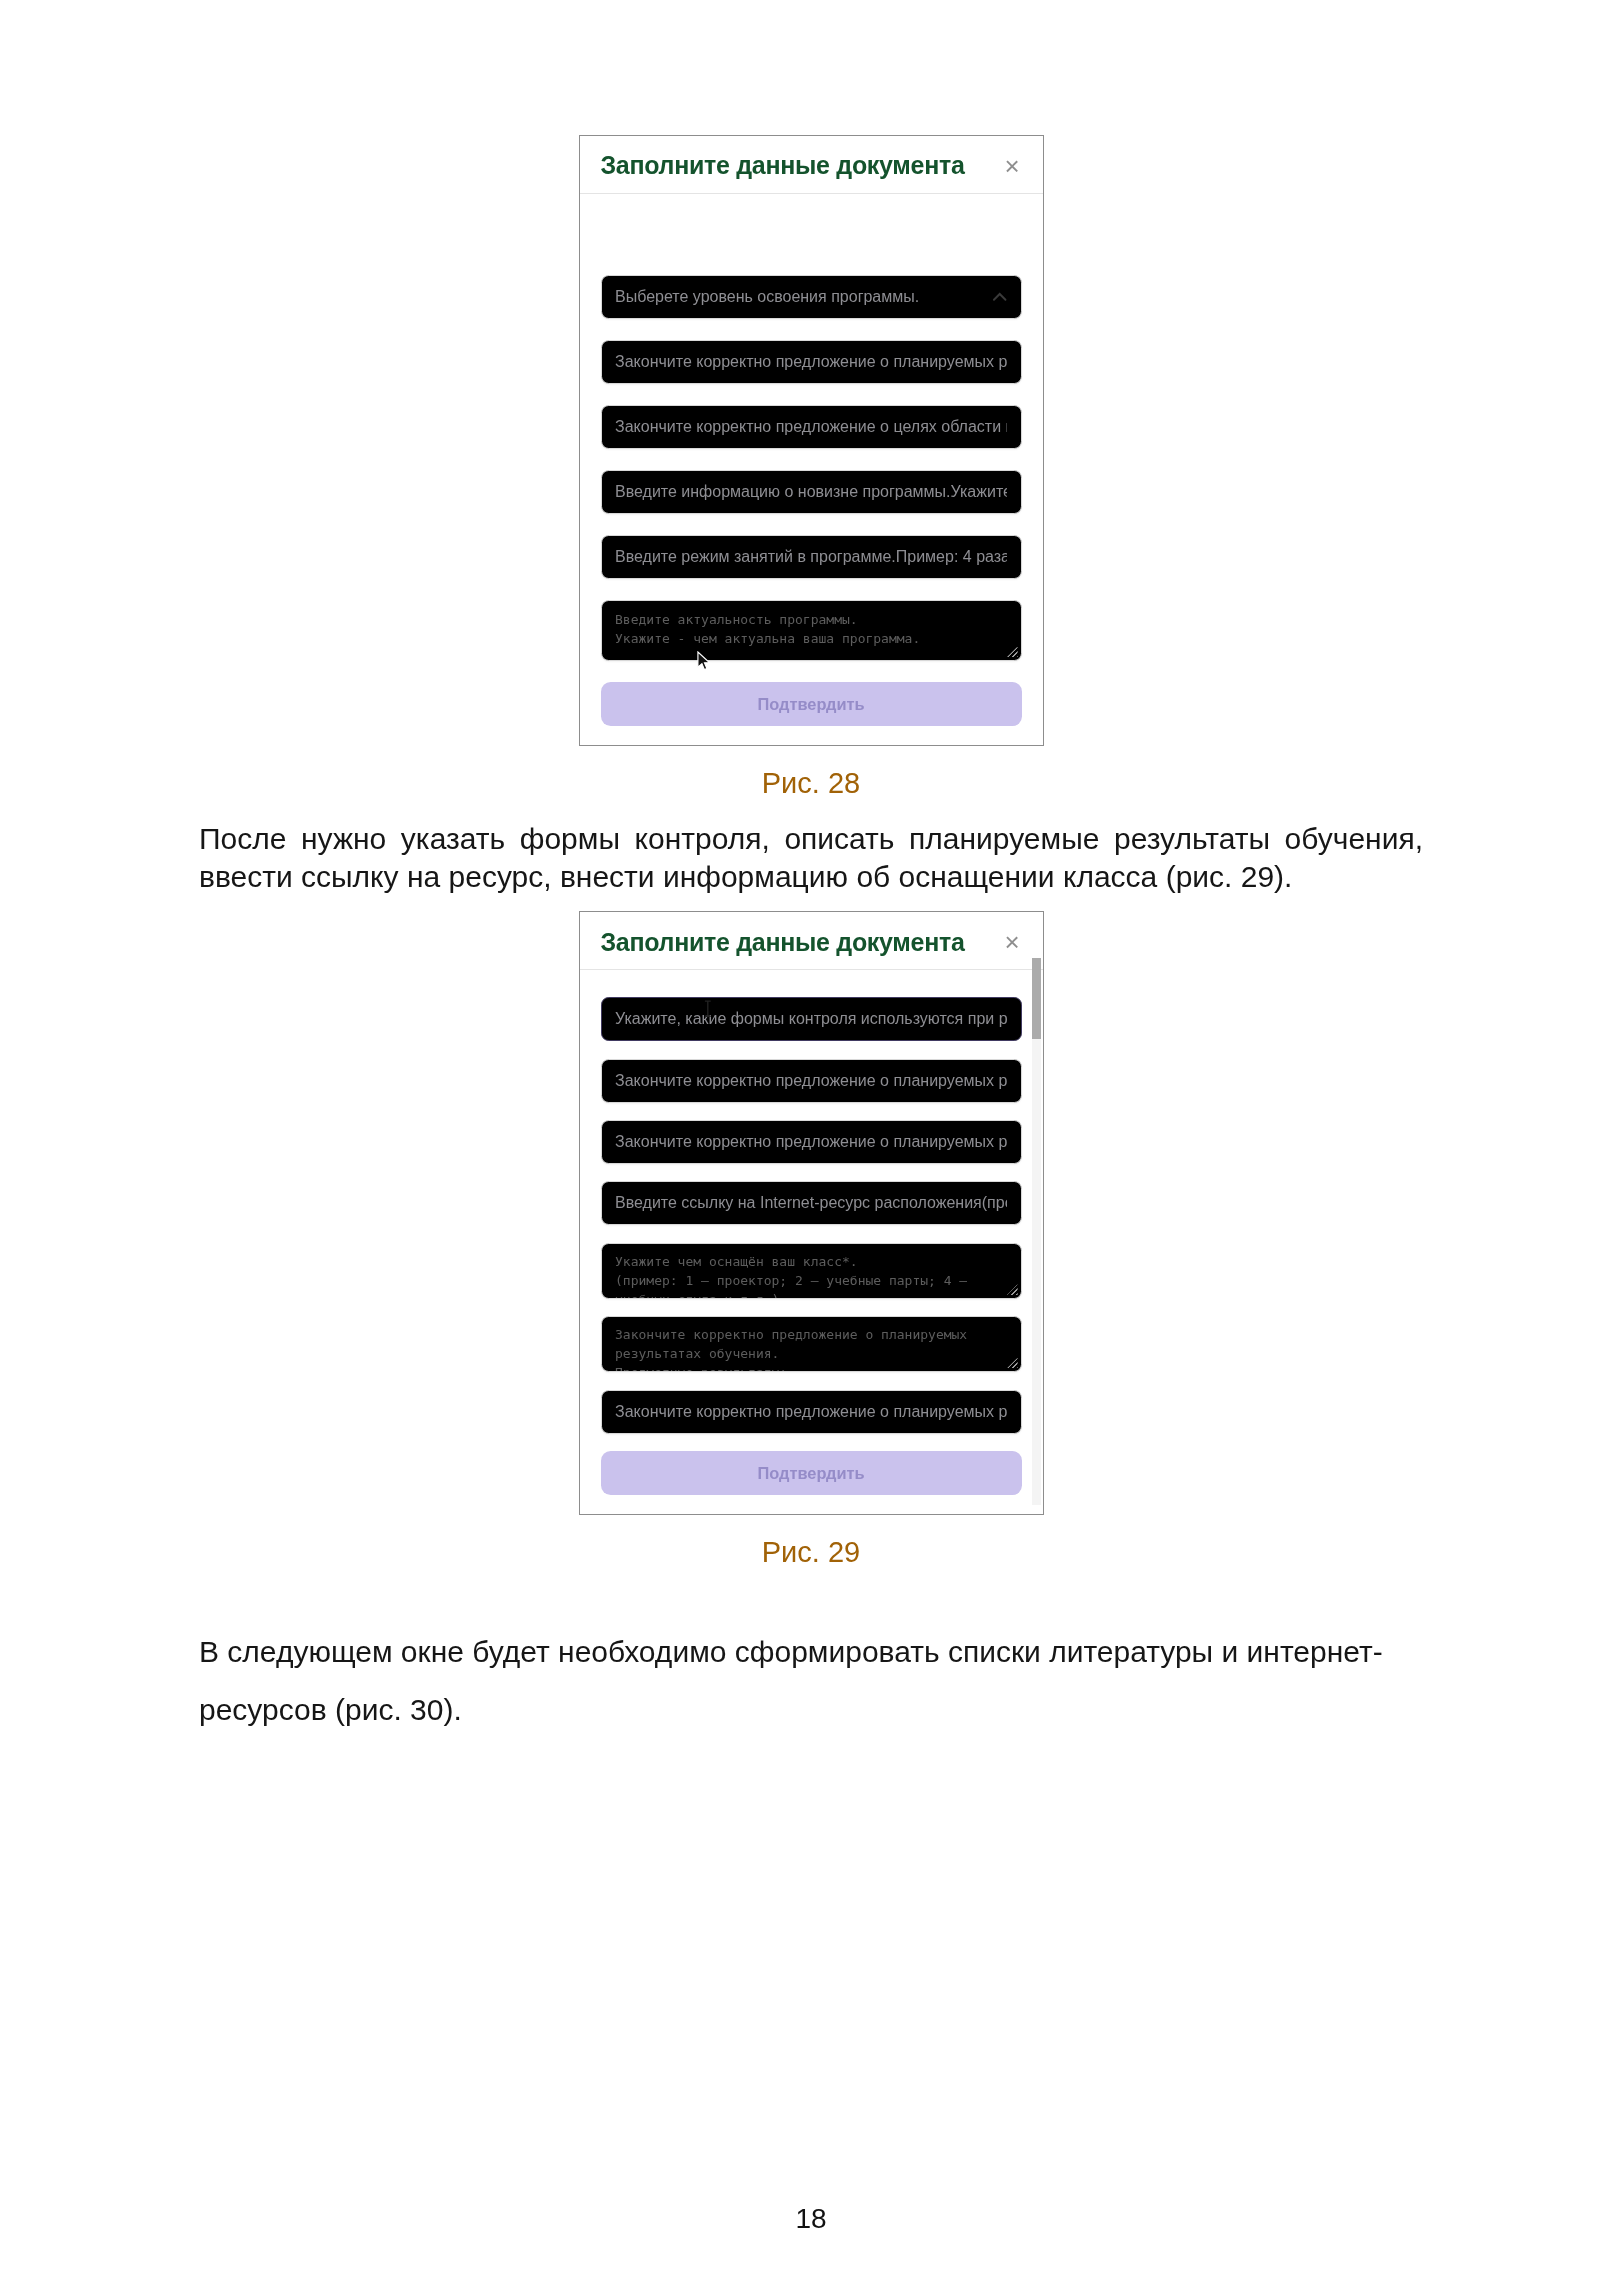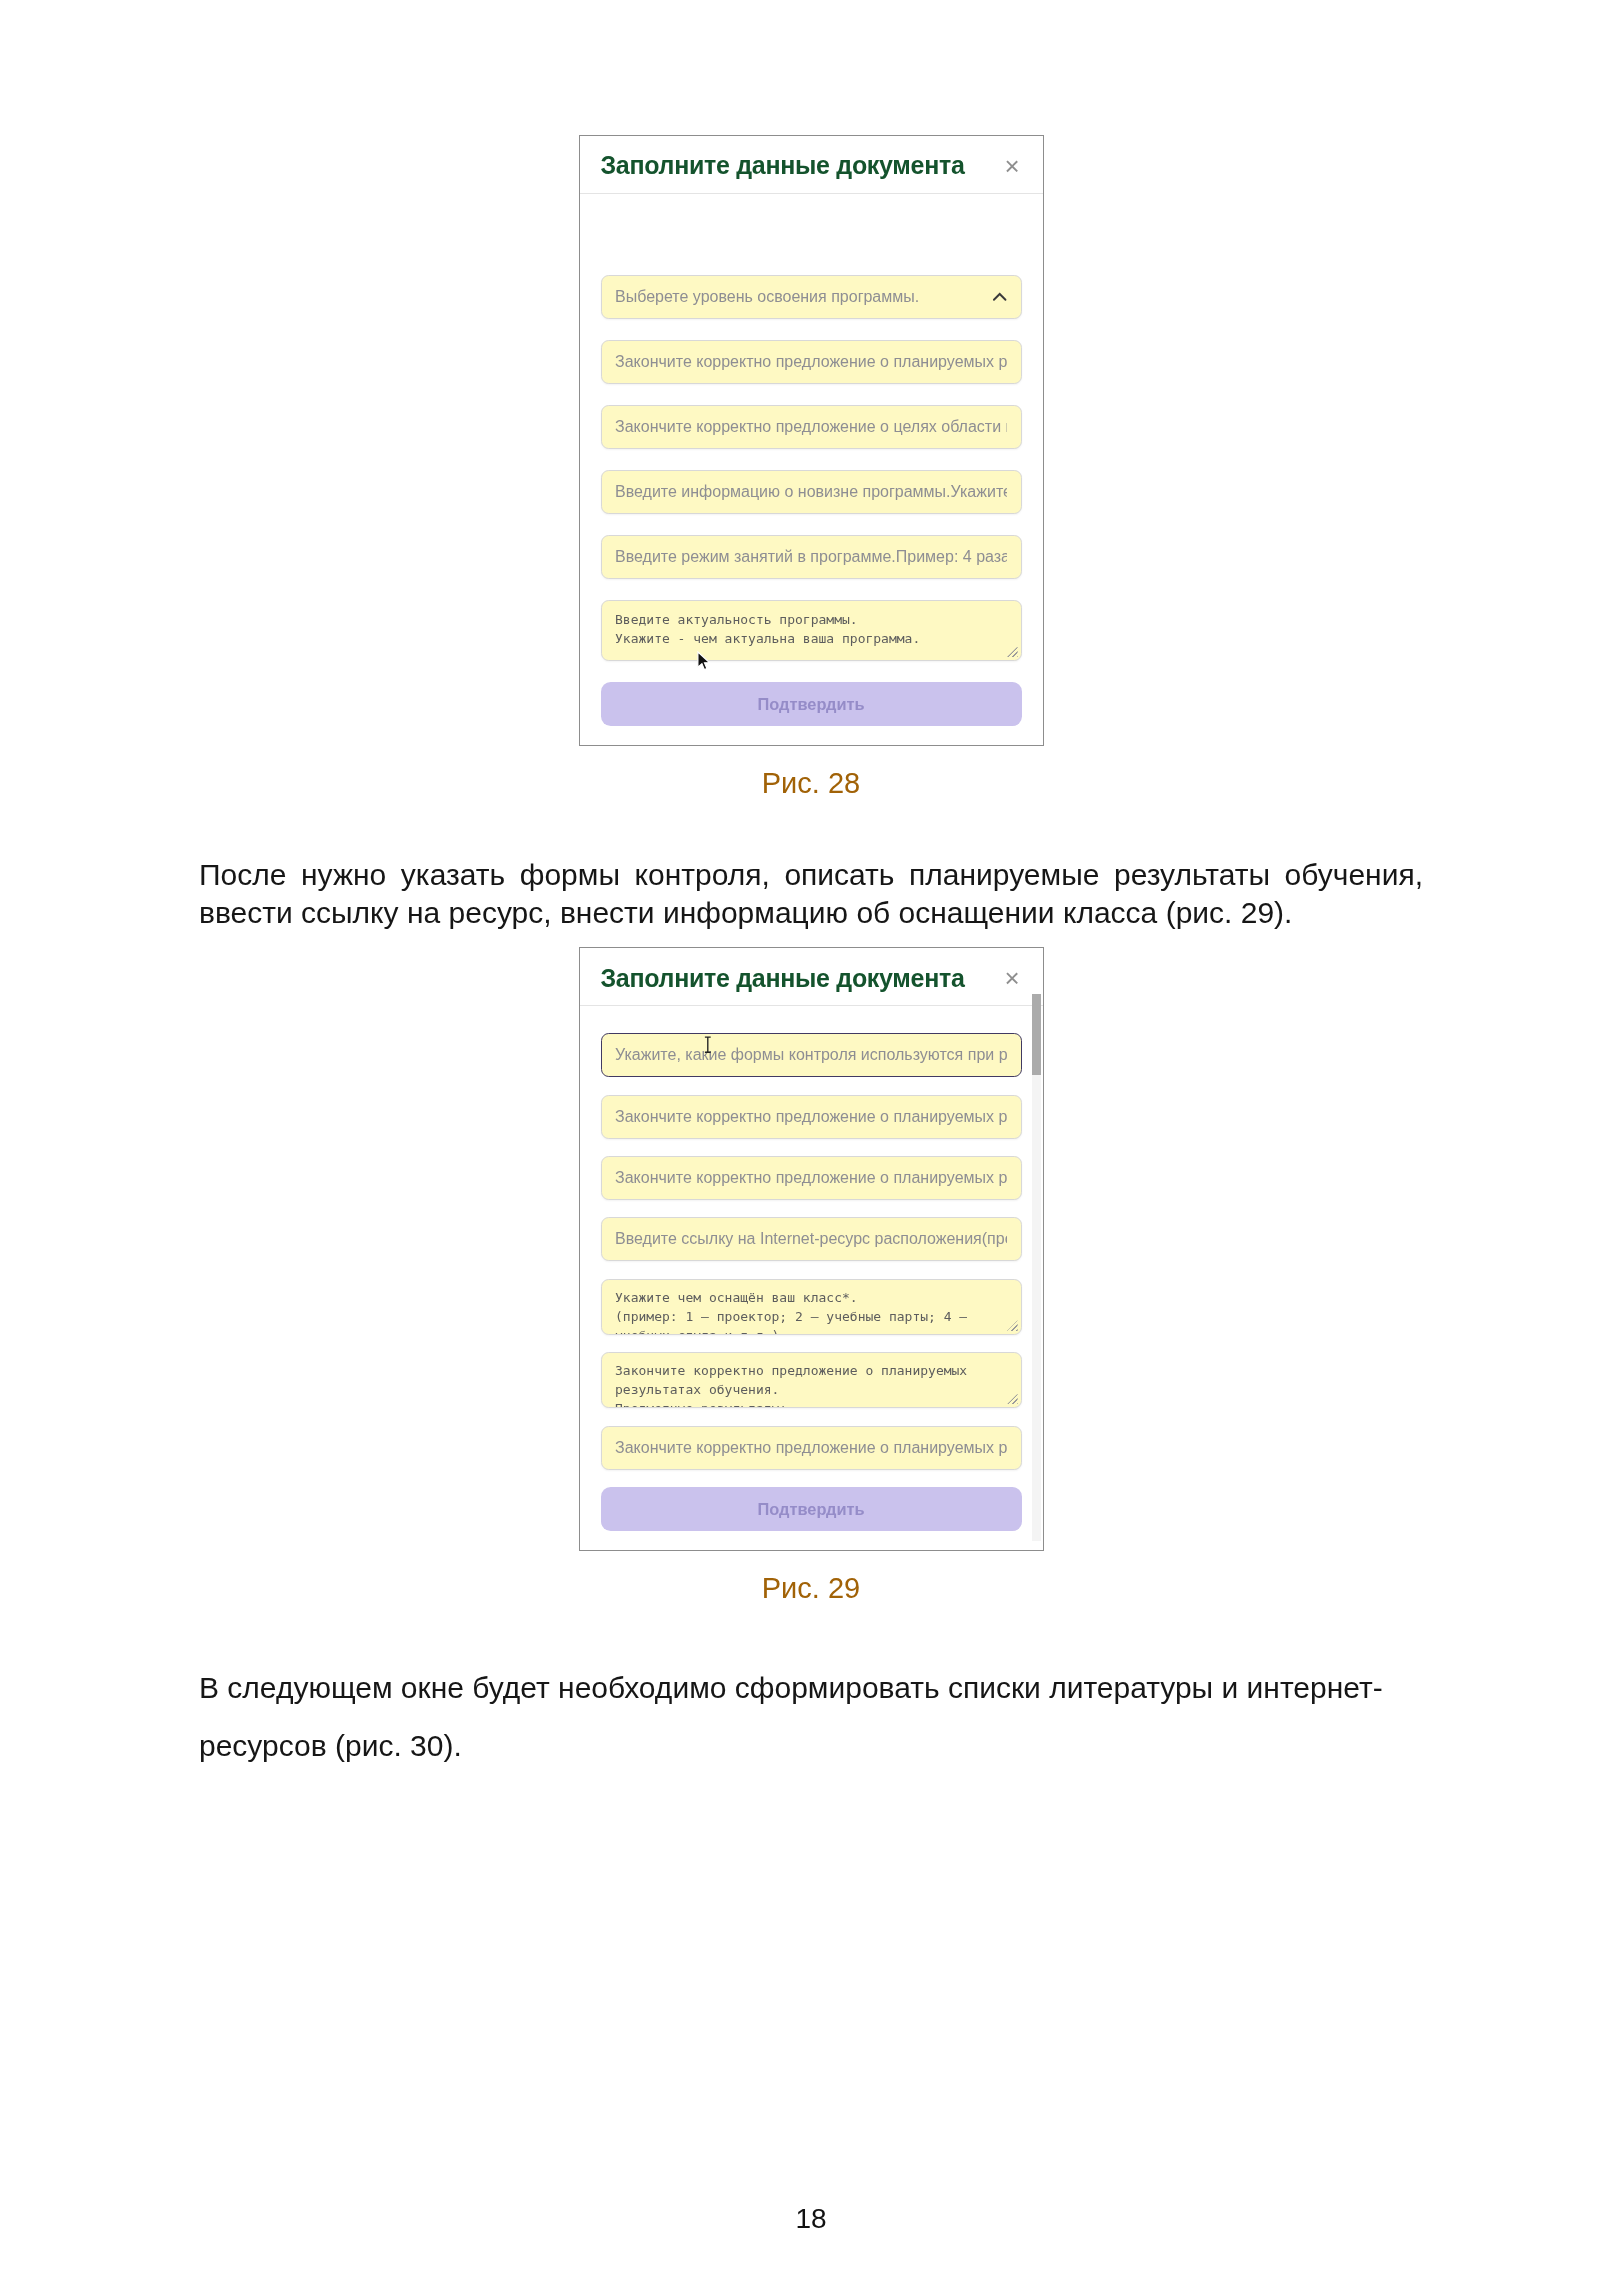--- a/index.html
+++ b/index.html
@@ -20,21 +20,21 @@
   .modal-head { display:flex; align-items:center; justify-content:space-between; }
   .modal-title { font-weight:bold; font-size:25px; color:#14532d; white-space:nowrap; letter-spacing:-0.3px; }
   .close { font-size:26px; color:#8f8f8f; line-height:1; cursor:pointer; padding:0 1.9px; }
   .rule { height:1px; background:#e4e4e4; margin:12.6px -21px 0; }
 
   .fields { }
   .f28 { margin-top:81px; }
   .f29 { margin-top:27px; }
 
   .field { position:relative; min-height:44px; height:44px; border:1px solid #d8d8d8; border-radius:7.7px;
-           background:#fef9c3; display:flex; align-items:center; padding:0 13.5px;
+           background:#000000; display:flex; align-items:center; padding:0 13.5px;
            box-shadow:0 1px 1.9px rgba(0,0,0,0.05);gap:16px; }
   .f28 .field { margin-bottom:21px; }
   .f29 .field { margin-bottom:17.4px; }
   .ph { color:#8e8e93; font-size:16px; white-space:nowrap; overflow:hidden; }
   .chev { margin-left:auto; flex:0 0 auto; }
 
   .field.focused { border:1.9px solid #413a62; box-shadow:none; }
 
   .ta { height:61px; align-items:flex-start; padding:8.7px 13.5px; overflow:hidden; }
   .f29 .ta { height:56px; padding-top:7.7px; }
@@ -49,21 +49,21 @@
             text-align:center; line-height:44px; cursor:pointer; }
 
   .pointer { position:absolute; left:114px; bottom:73px; }
   .ibeam { position:absolute; left:100px; top:1.9px; }
 
   .sb-track { position:absolute; top:46px; right:1.9px; bottom:9.7px; width:8.7px; background:#f4f4f4; }
   .sb-thumb { position:absolute; top:46px; right:1.9px; width:8.7px; height:81px; background:#ababab; }
 
   
   .para { margin:0 199px; font-size:30px; color:#161616; }
-  .p1 { margin-top:56px; text-align:justify; line-height:1.26; }
+  .p1 { margin-top:20px; text-align:justify; line-height:1.26; }
   .p2 { margin-top:54px; text-align:left; line-height:1.92; }
 
   .pageno { position:absolute; left:0; right:0; bottom:56px; text-align:center; font-size:28px; color:#111; }
 </style>
 </head>
 <body>
 
 <div class="sheet">
 
   <figure class="figure fig28">

